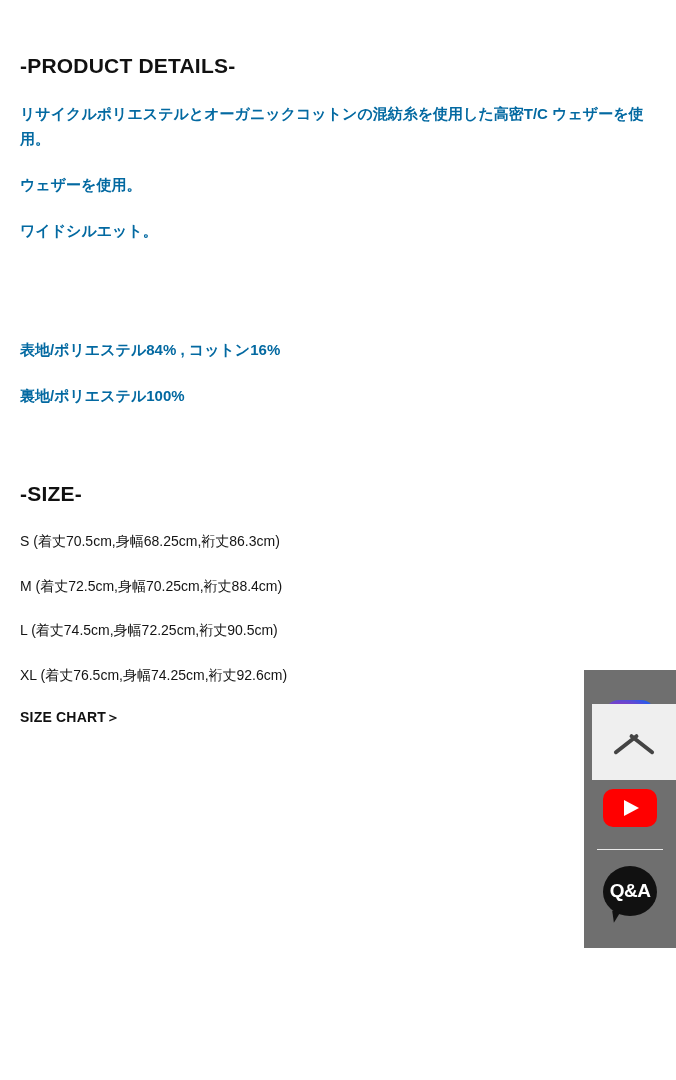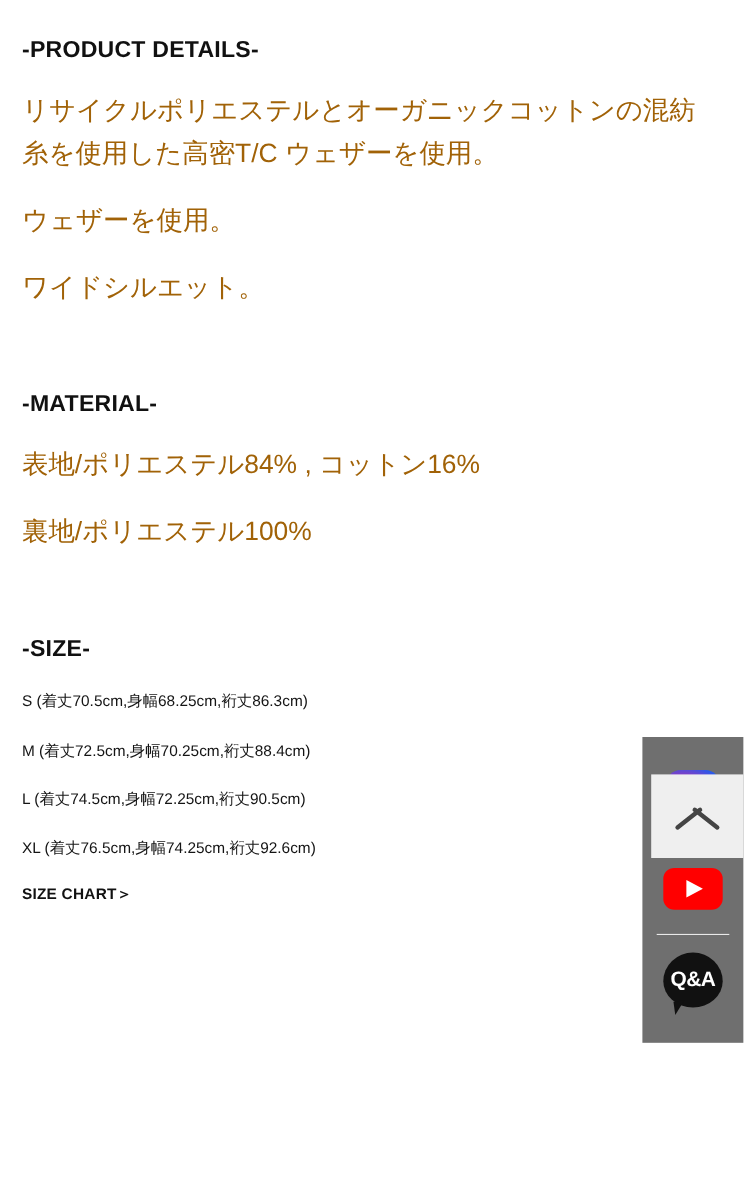--- a/index.html
+++ b/index.html
@@ -14,38 +14,38 @@
     color: #1a1a1a;
     position: relative;
     overflow: hidden;
   }
 
   .page {
     position: relative;
     width: 676px;
     height: 780px;
     box-sizing: border-box;
-    padding: 32px 20px 0 20px;
+    padding: 52px 20px 0 20px;
   }
 
   .section-heading {
     font-size: 21px;
     font-weight: bold;
     letter-spacing: 0.2px;
     color: #111111;
     margin: 0;
     line-height: 1.35;
   }
 
   .para {
-    font-size: 24px;
+    font-size: 15px;
     line-height: 1.62;
-    color: #a16207;
-    margin: 0;
-    font-weight: normal;
+    color: #0369a1;
+    margin: 0;
+    font-weight: bold;
   }
 
   .spacer-sm { height: 22px; }
   .spacer-xl { height: 72px; }
 
   .size-line {
     font-size: 14px;
     line-height: 1.6;
     color: #141414;
     margin: 0;
@@ -229,21 +229,20 @@
     <p class="para">リサイクルポリエステルとオーガニックコットンの混紡糸を使用した高密T/C ウェザーを使用。</p>
     <div class="spacer-sm"></div>
     <p class="para">ウェザーを使用。</p>
     <div class="spacer-sm"></div>
     <p class="para">ワイドシルエット。</p>
   </div>
 
   <div class="spacer-xl"></div>
 
   <div class="block">
-    <h2 class="section-heading">-MATERIAL-</h2>
     <div class="spacer-sm"></div>
     <p class="para">表地/ポリエステル84% , コットン16%</p>
     <div class="spacer-sm"></div>
     <p class="para">裏地/ポリエステル100%</p>
   </div>
 
   <div class="spacer-xl"></div>
 
   <div class="block">
     <h2 class="section-heading">-SIZE-</h2>

